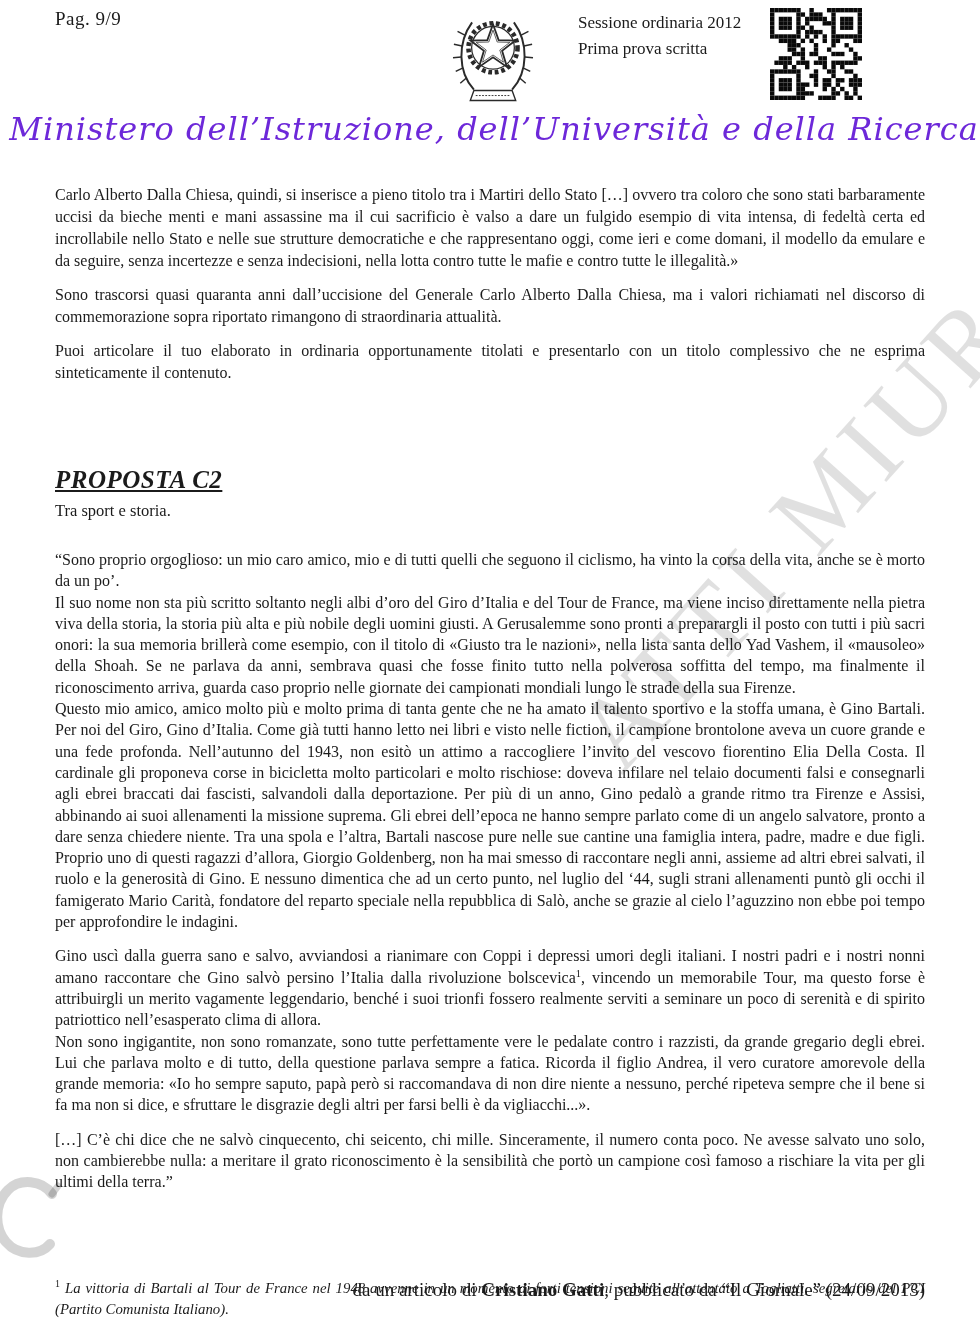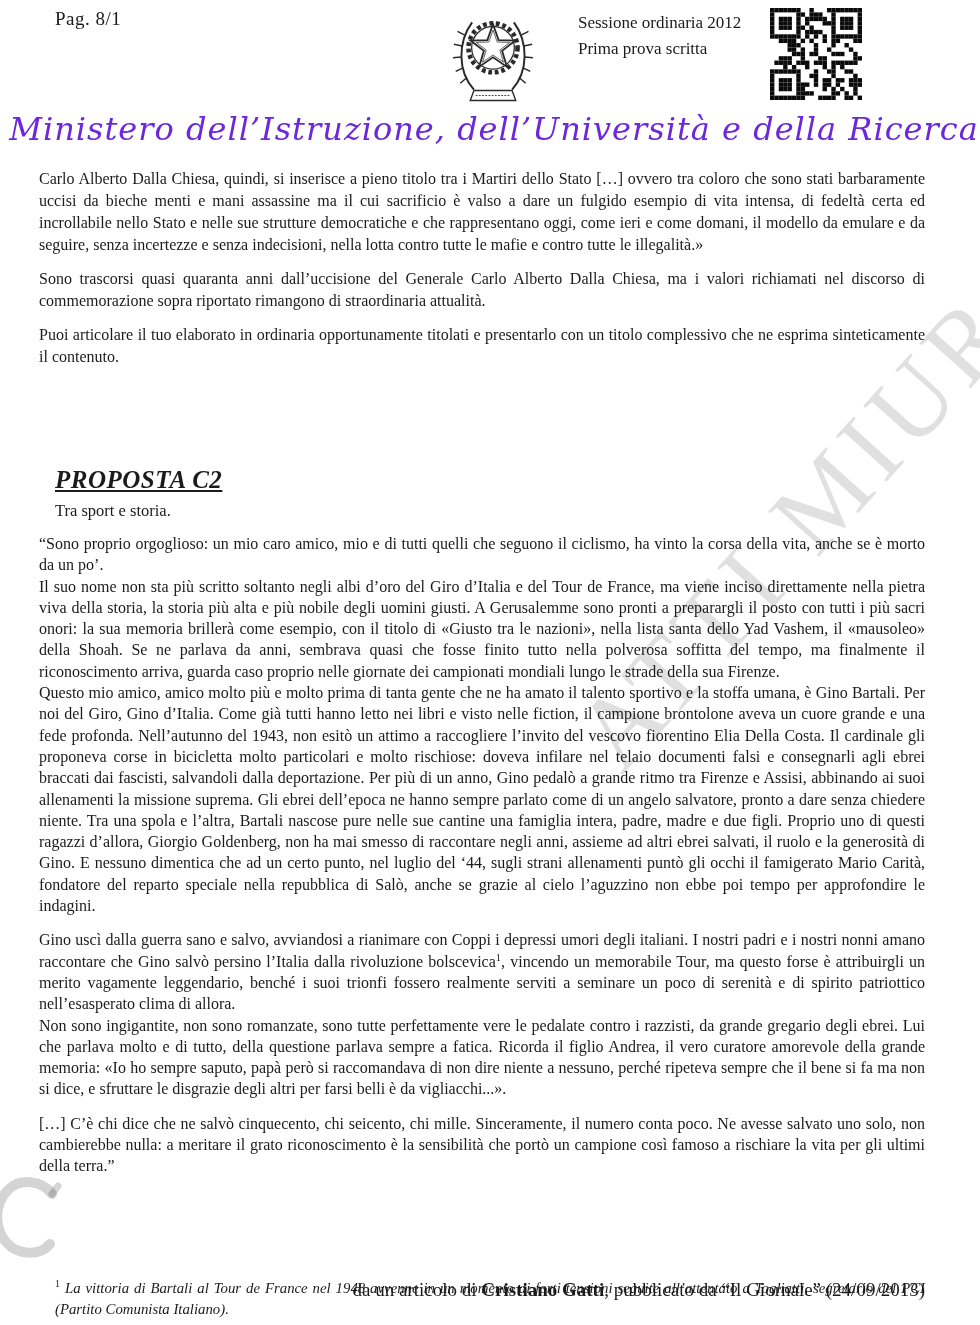--- a/index.html
+++ b/index.html
@@ -19,21 +19,21 @@
   }
   
   .watermark{
     position:absolute;left:470px;top:410px;width:760px;height:120px;
     transform:rotate(-48deg);font-family:"Liberation Serif",serif;
     font-size:104px;letter-spacing:8px;white-space:nowrap;
     color:rgba(0,0,0,0.12);pointer-events:none;z-index:0;
   }
   .wm-arc{position:absolute;left:-8px;top:1176px;z-index:0;pointer-events:none;}
   
-  .textblock{position:absolute;left:39px;right:55px;text-align:justify;z-index:1;}
+  .textblock{position:absolute;left:55px;right:55px;text-align:justify;z-index:1;margin-top:16px;}
   .intro{top:168px;font-size:16px;line-height:22px;}
   .intro p{margin:0 0 0 0;}
   .intro p + p{margin-top:12px;}
   .proposta-heading{
     position:absolute;left:55px;top:466px;z-index:1;
     font-size:25px;font-weight:bold;font-style:italic;
     text-decoration:underline;letter-spacing:.5px;
   }
   .proposta-subheading{position:absolute;left:55px;top:501px;z-index:1;font-size:16.5px;font-weight:normal;}
   .article{top:533px;font-size:16px;line-height:21.3px;}
@@ -55,21 +55,21 @@
 <body>
 
 <div class="page">
 
   <div class="watermark">ATTI MIUR</div>
   <svg class="wm-arc" width="72" height="86" viewBox="0 0 72 86">
     <path d="M 60 18 C 50 4, 28 2, 16 14 C 2 28, 2 52, 14 66 C 26 80, 48 80, 58 68" fill="none" stroke="rgba(0,0,0,0.17)" stroke-width="10" stroke-linecap="round"></path>
     <path d="M 60 18 L 66 10" fill="none" stroke="rgba(0,0,0,0.17)" stroke-width="7" stroke-linecap="round"></path>
   </svg>
 
-  <div class="pag-label">Pag. 8/1</div>
+  <div class="pag-label">Pag. 9/9</div>
 
   <svg class="emblem" width="82" height="100" viewBox="0 0 90 110">
     <g fill="none" stroke="#2a2a2a">
       <circle cx="45" cy="46" r="27" stroke-width="5" stroke-dasharray="4.2 3"></circle>
       <circle cx="45" cy="46" r="23.5" stroke-width="1.4"></circle>
       <polygon points="45,20 51.2,37.5 69.7,38 55,49.2 60.3,67 45,56.5 29.7,67 35,49.2 20.3,38 38.8,37.5" fill="#ffffff" stroke-width="2"></polygon>
       <polygon points="45,26.5 49.6,39.6 63.5,40 52.5,48.4 56.5,61.8 45,53.9 33.5,61.8 37.5,48.4 26.5,40 40.4,39.6" stroke-width="0.8"></polygon>
       <path d="M 22 18 C 6 40, 6 72, 24 92" stroke-width="2.2"></path>
       <path d="M 68 18 C 84 40, 84 72, 66 92" stroke-width="2.2"></path>
       <path d="M 14 32 l -8 -4 M 11 44 l -9 -2 M 10 56 l -9 1 M 12 68 l -8 4 M 16 79 l -7 6" stroke-width="1.6"></path>

